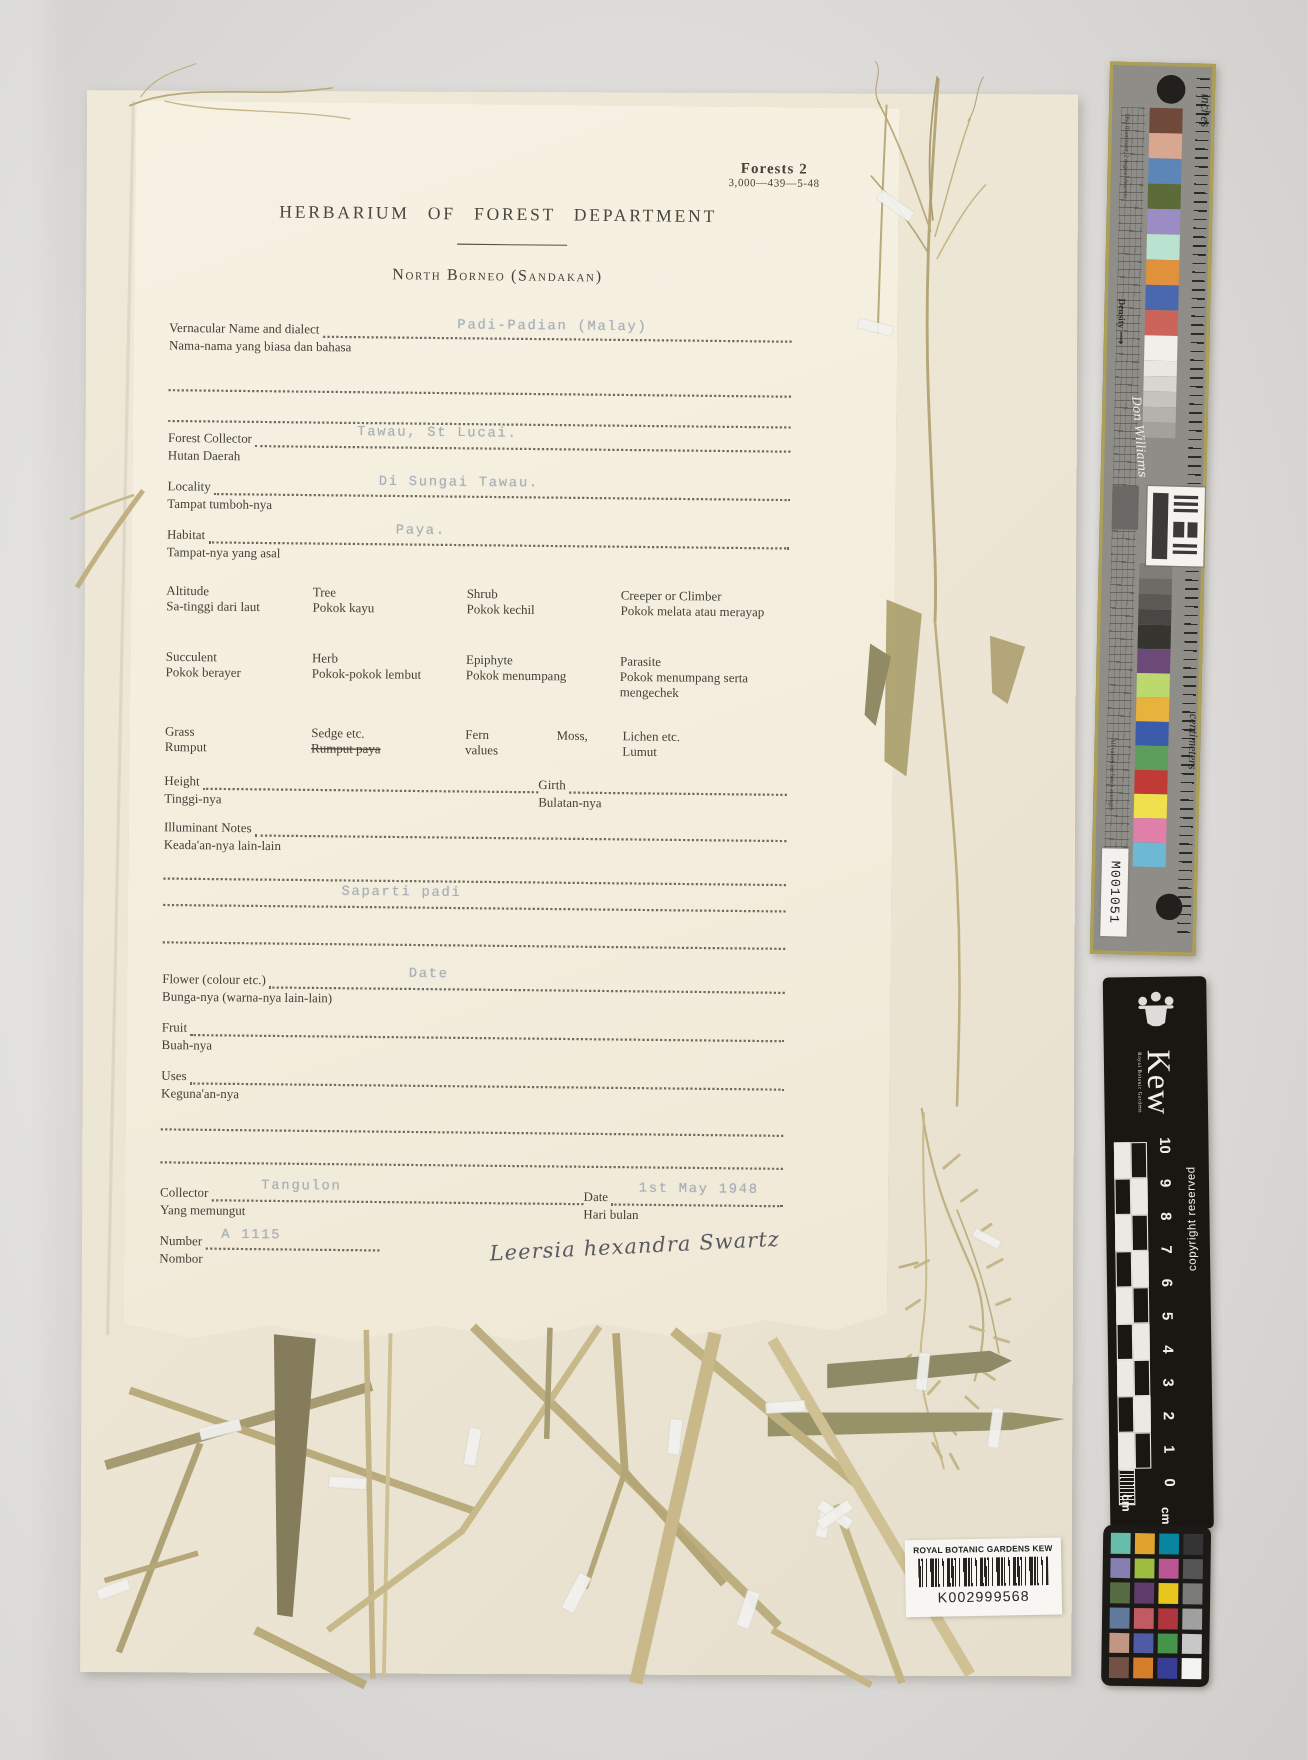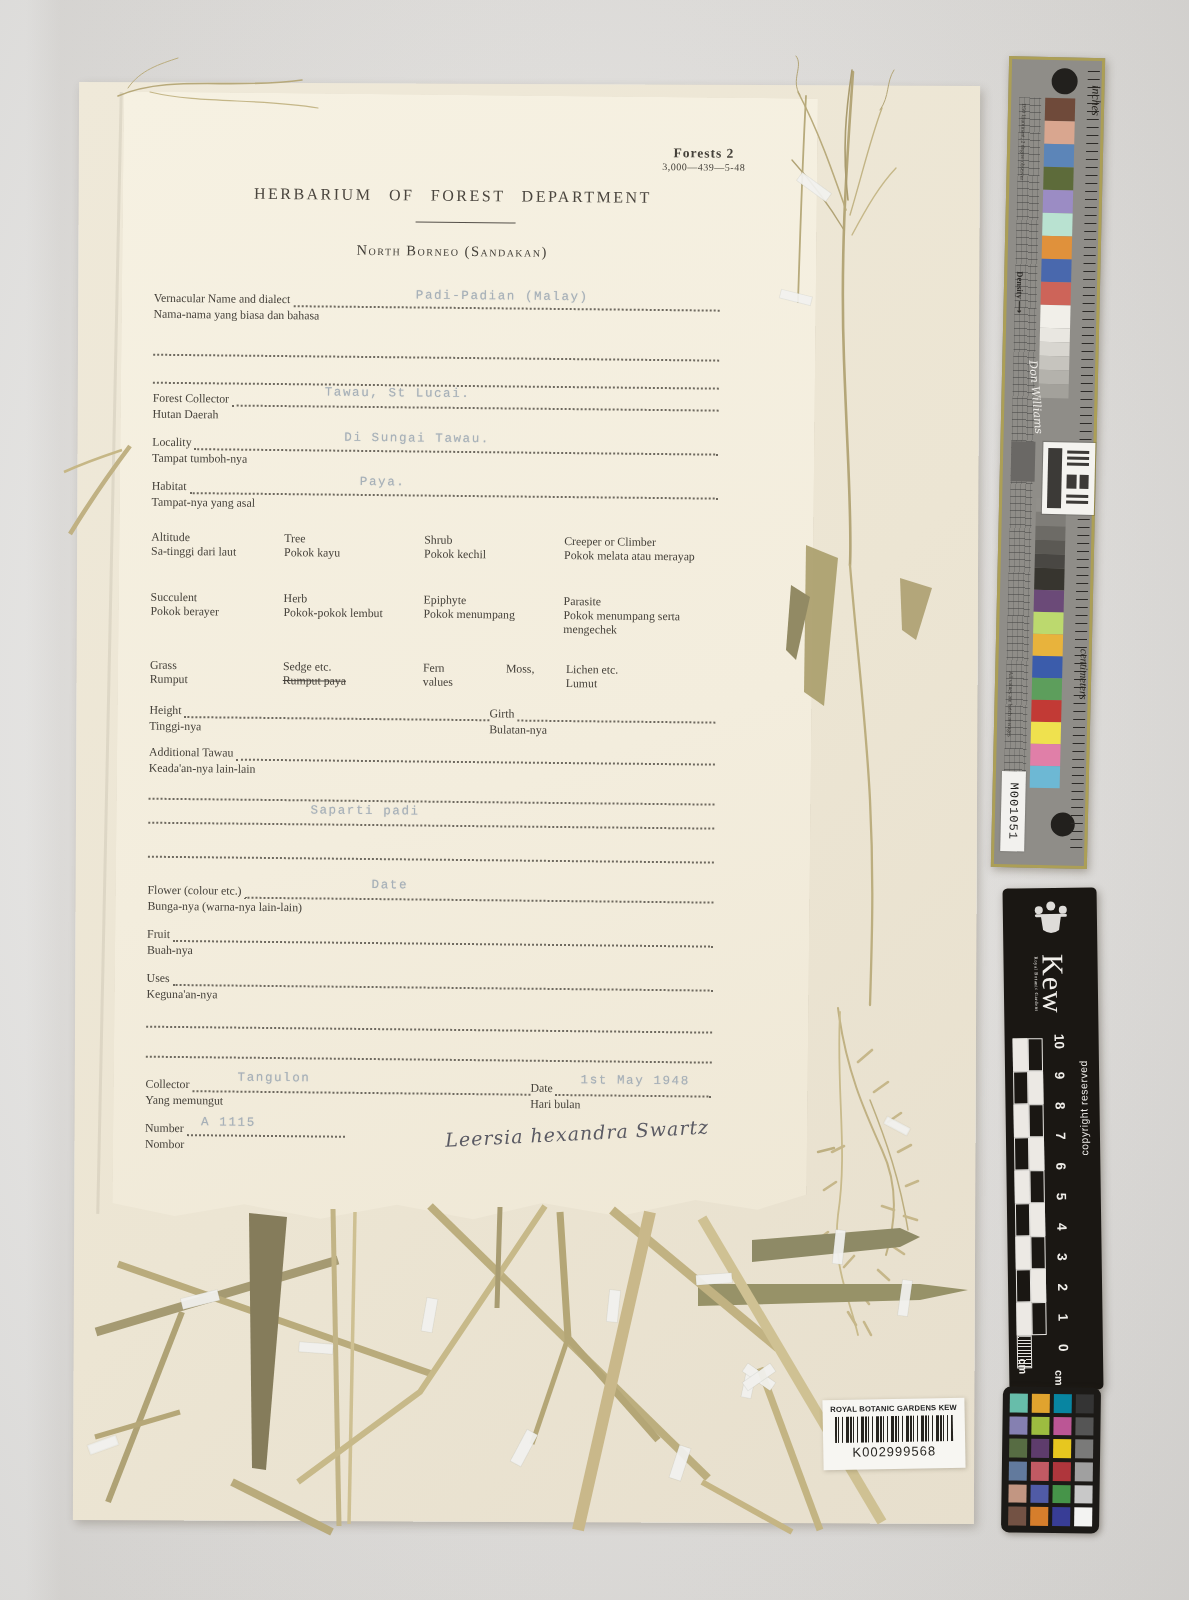--- a/index.html
+++ b/index.html
@@ -269,21 +269,21 @@
         </div>
     </div>
     <div style="display:flex">
       <div class="sub" style="width:340px">Tinggi-nya</div>
       <div class="sub">Bulatan-nya</div>
     </div>
   </div>
 
   <div class="frow" style="top:654px">
     <div class="l1">
-        <span class="lab">Additional Tawau</span>
+        <span class="lab">Illuminant Notes</span>
         <span class="dots"></span>
       </div>
     <div class="sub">Keada'an-nya lain-lain</div>
   </div>
   <div class="blankdots" style="top:706px"></div>
   <div class="frow" style="top:718px">
     <div class="l1">
         <span class="dots" style="margin-left:0"></span>
       <span class="typed" style="left:162px;top:-8px">Saparti padi</span>
       </div>

